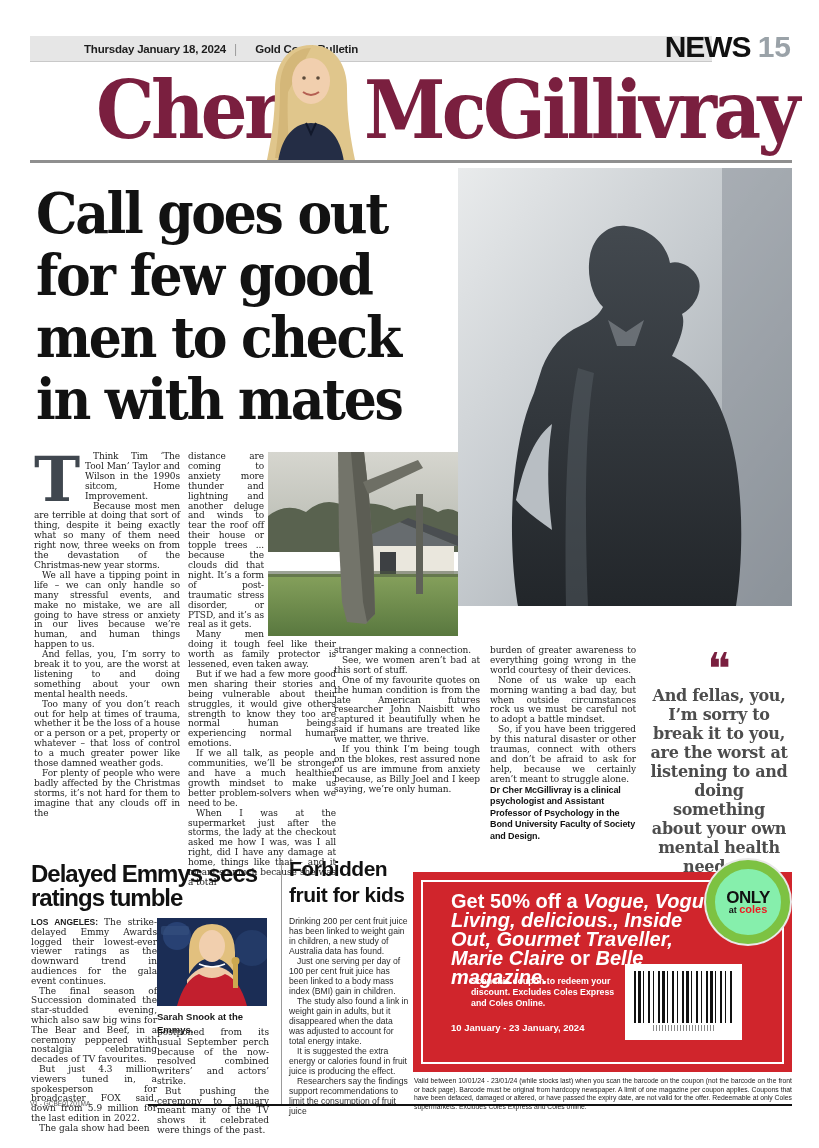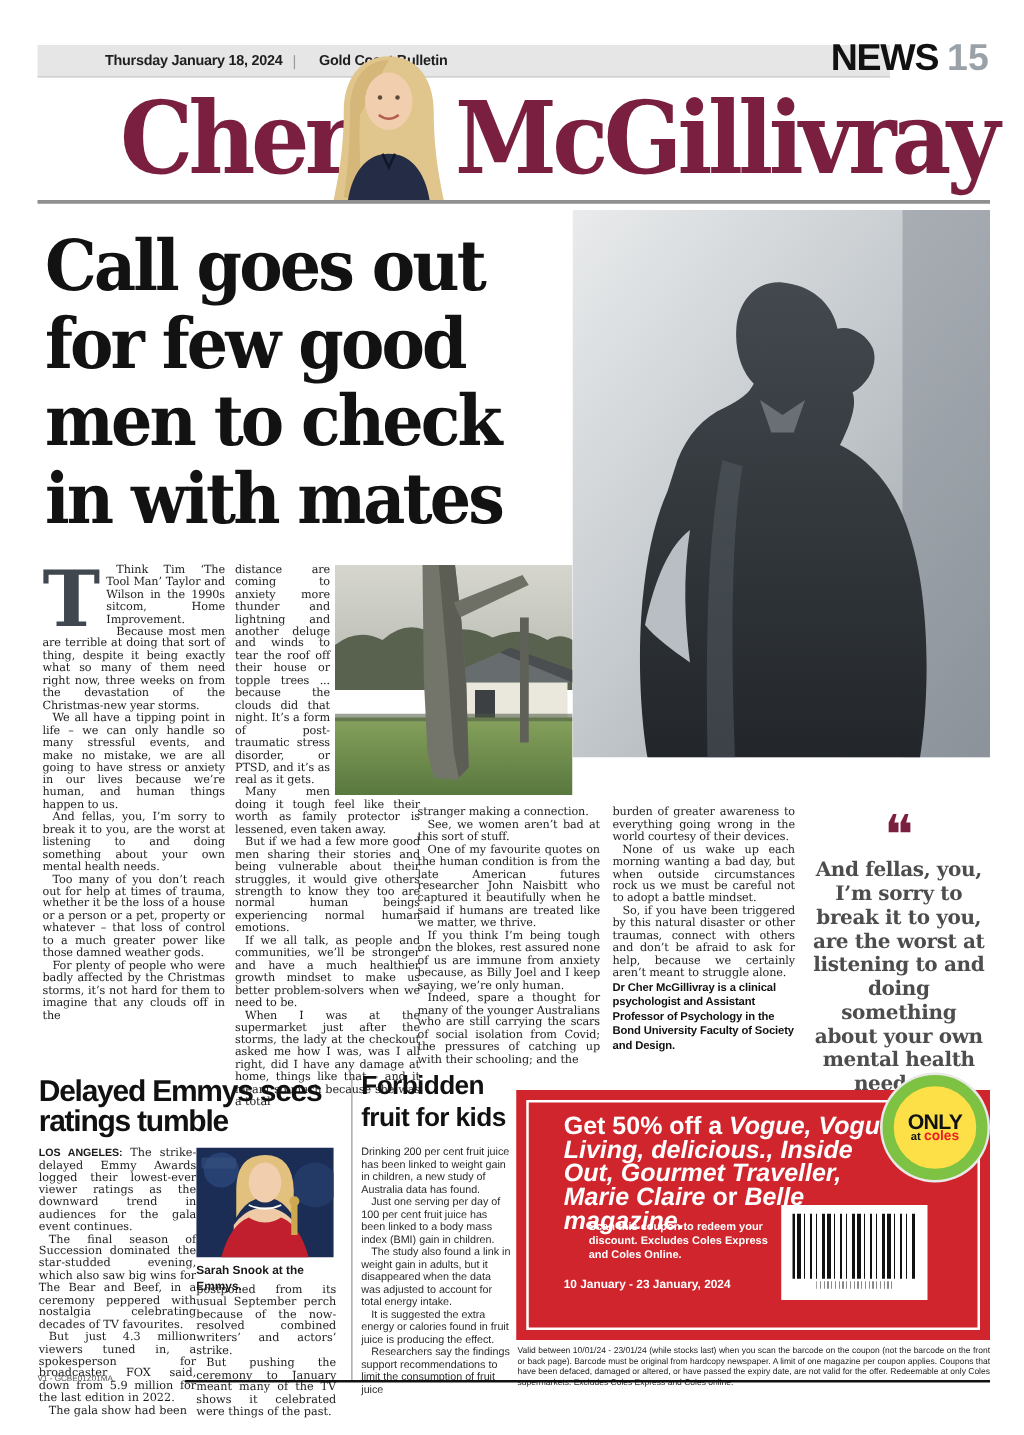--- a/index.html
+++ b/index.html
@@ -48,21 +48,21 @@
 
   .bio{font-family:"Liberation Sans",sans-serif;font-weight:700;font-size:9px;line-height:11.5px;color:#111;margin-top:9px;text-align:left;}
 
   
   .ad{left:413px;top:872px;width:379px;height:200px;background:#d0252c;}
   .ad-inner{position:absolute;left:8px;top:8px;right:8px;bottom:8px;border:2px solid #fff;}
   .ad-h{font-family:"Liberation Sans",sans-serif;font-weight:700;font-size:20px;line-height:19px;color:#fff;letter-spacing:0;}
   .ad-h .it{font-style:italic;}
   .ad-s{font-family:"Liberation Sans",sans-serif;font-weight:700;font-size:8.8px;line-height:11px;color:#fff;}
   .ad-d{font-family:Liberation Sans, sans-serif;font-weight:700;font-size:9.5px;color:#fff;}
-  .badge{position:absolute;width:66px;height:66px;border-radius:50%;background:#fde047;border:9px solid #7dc242;
+  .badge{position:absolute;width:66px;height:66px;border-radius:50%;background:#86efac;border:9px solid #7dc242;
          right:2px;top:-12px;display:flex;flex-direction:column;align-items:center;justify-content:center;
          font-family:"Liberation Sans",sans-serif;box-shadow:0 0 0 2px #e9e9e9;}
   .badge .only{font-weight:900;font-size:17px;letter-spacing:-0.5px;color:#111;line-height:15px;}
   .badge .at{font-weight:700;font-size:9px;color:#111;line-height:9px;}
   .badge .at .c{color:#ed1c24;font-size:11px;}
   .barcode-box{position:absolute;left:212px;top:92px;width:117px;height:76px;background:#fff;}
   .bars{position:absolute;left:9px;top:7px;right:9px;height:52px;
         background:repeating-linear-gradient(90deg,#111 0 2px,#fff 2px 4px,#111 4px 7px,#fff 7px 9px,#111 9px 10px,#fff 10px 14px,#111 14px 16px,#fff 16px 19px,#111 19px 20px,#fff 20px 24px);}
   .numstrip{position:absolute;left:28px;right:28px;top:61px;height:6px;
         background:repeating-linear-gradient(90deg,#8a8a8a 0 1px,#fff 1px 3px);}
@@ -176,21 +176,20 @@
       <path d="M95 30 L150 8 L155 16 L100 42 Z" fill="#6e6f65"></path>
       <rect x="148" y="42" width="7" height="100" fill="#5f6158"></rect>
     </svg>
   </div>
 
   <div class="abs bt" style="left:334px;top:646px;width:146px;height:214px;">
     <p>stranger making a connection.</p>
     <p class="ind">See, we women aren’t bad at this sort of stuff.</p>
     <p class="ind">One of my favourite quotes on the human condition is from the late American futures researcher John Naisbitt who captured it beautifully when he said if humans are treated like we matter, we thrive.</p>
     <p class="ind">If you think I’m being tough on the blokes, rest assured none of us are immune from anxiety because, as Billy Joel and I keep saying, we’re only human.</p>
-    <p class="ind">Indeed, spare a thought for many of the younger Australians who are still carrying the scars of social isolation from Covid; the pressures of catching up with their schooling; and the</p>
   </div>
 
   <div class="abs bt" style="left:490px;top:646px;width:146px;height:214px;">
     <p>burden of greater awareness to everything going wrong in the world courtesy of their devices.</p>
     <p class="ind">None of us wake up each morning wanting a bad day, but when outside circumstances rock us we must be careful not to adopt a battle mindset.</p>
     <p class="ind">So, if you have been triggered by this natural disaster or other traumas, connect with others and don’t be afraid to ask for help, because we certainly aren’t meant to struggle alone.</p>
     <p class="bio">Dr Cher McGillivray is a clinical psychologist and Assistant Professor of Psychology in the Bond University Faculty of Society and Design.</p>
   </div>
 
   <div class="abs" style="left:646px;top:652px;width:146px;">

